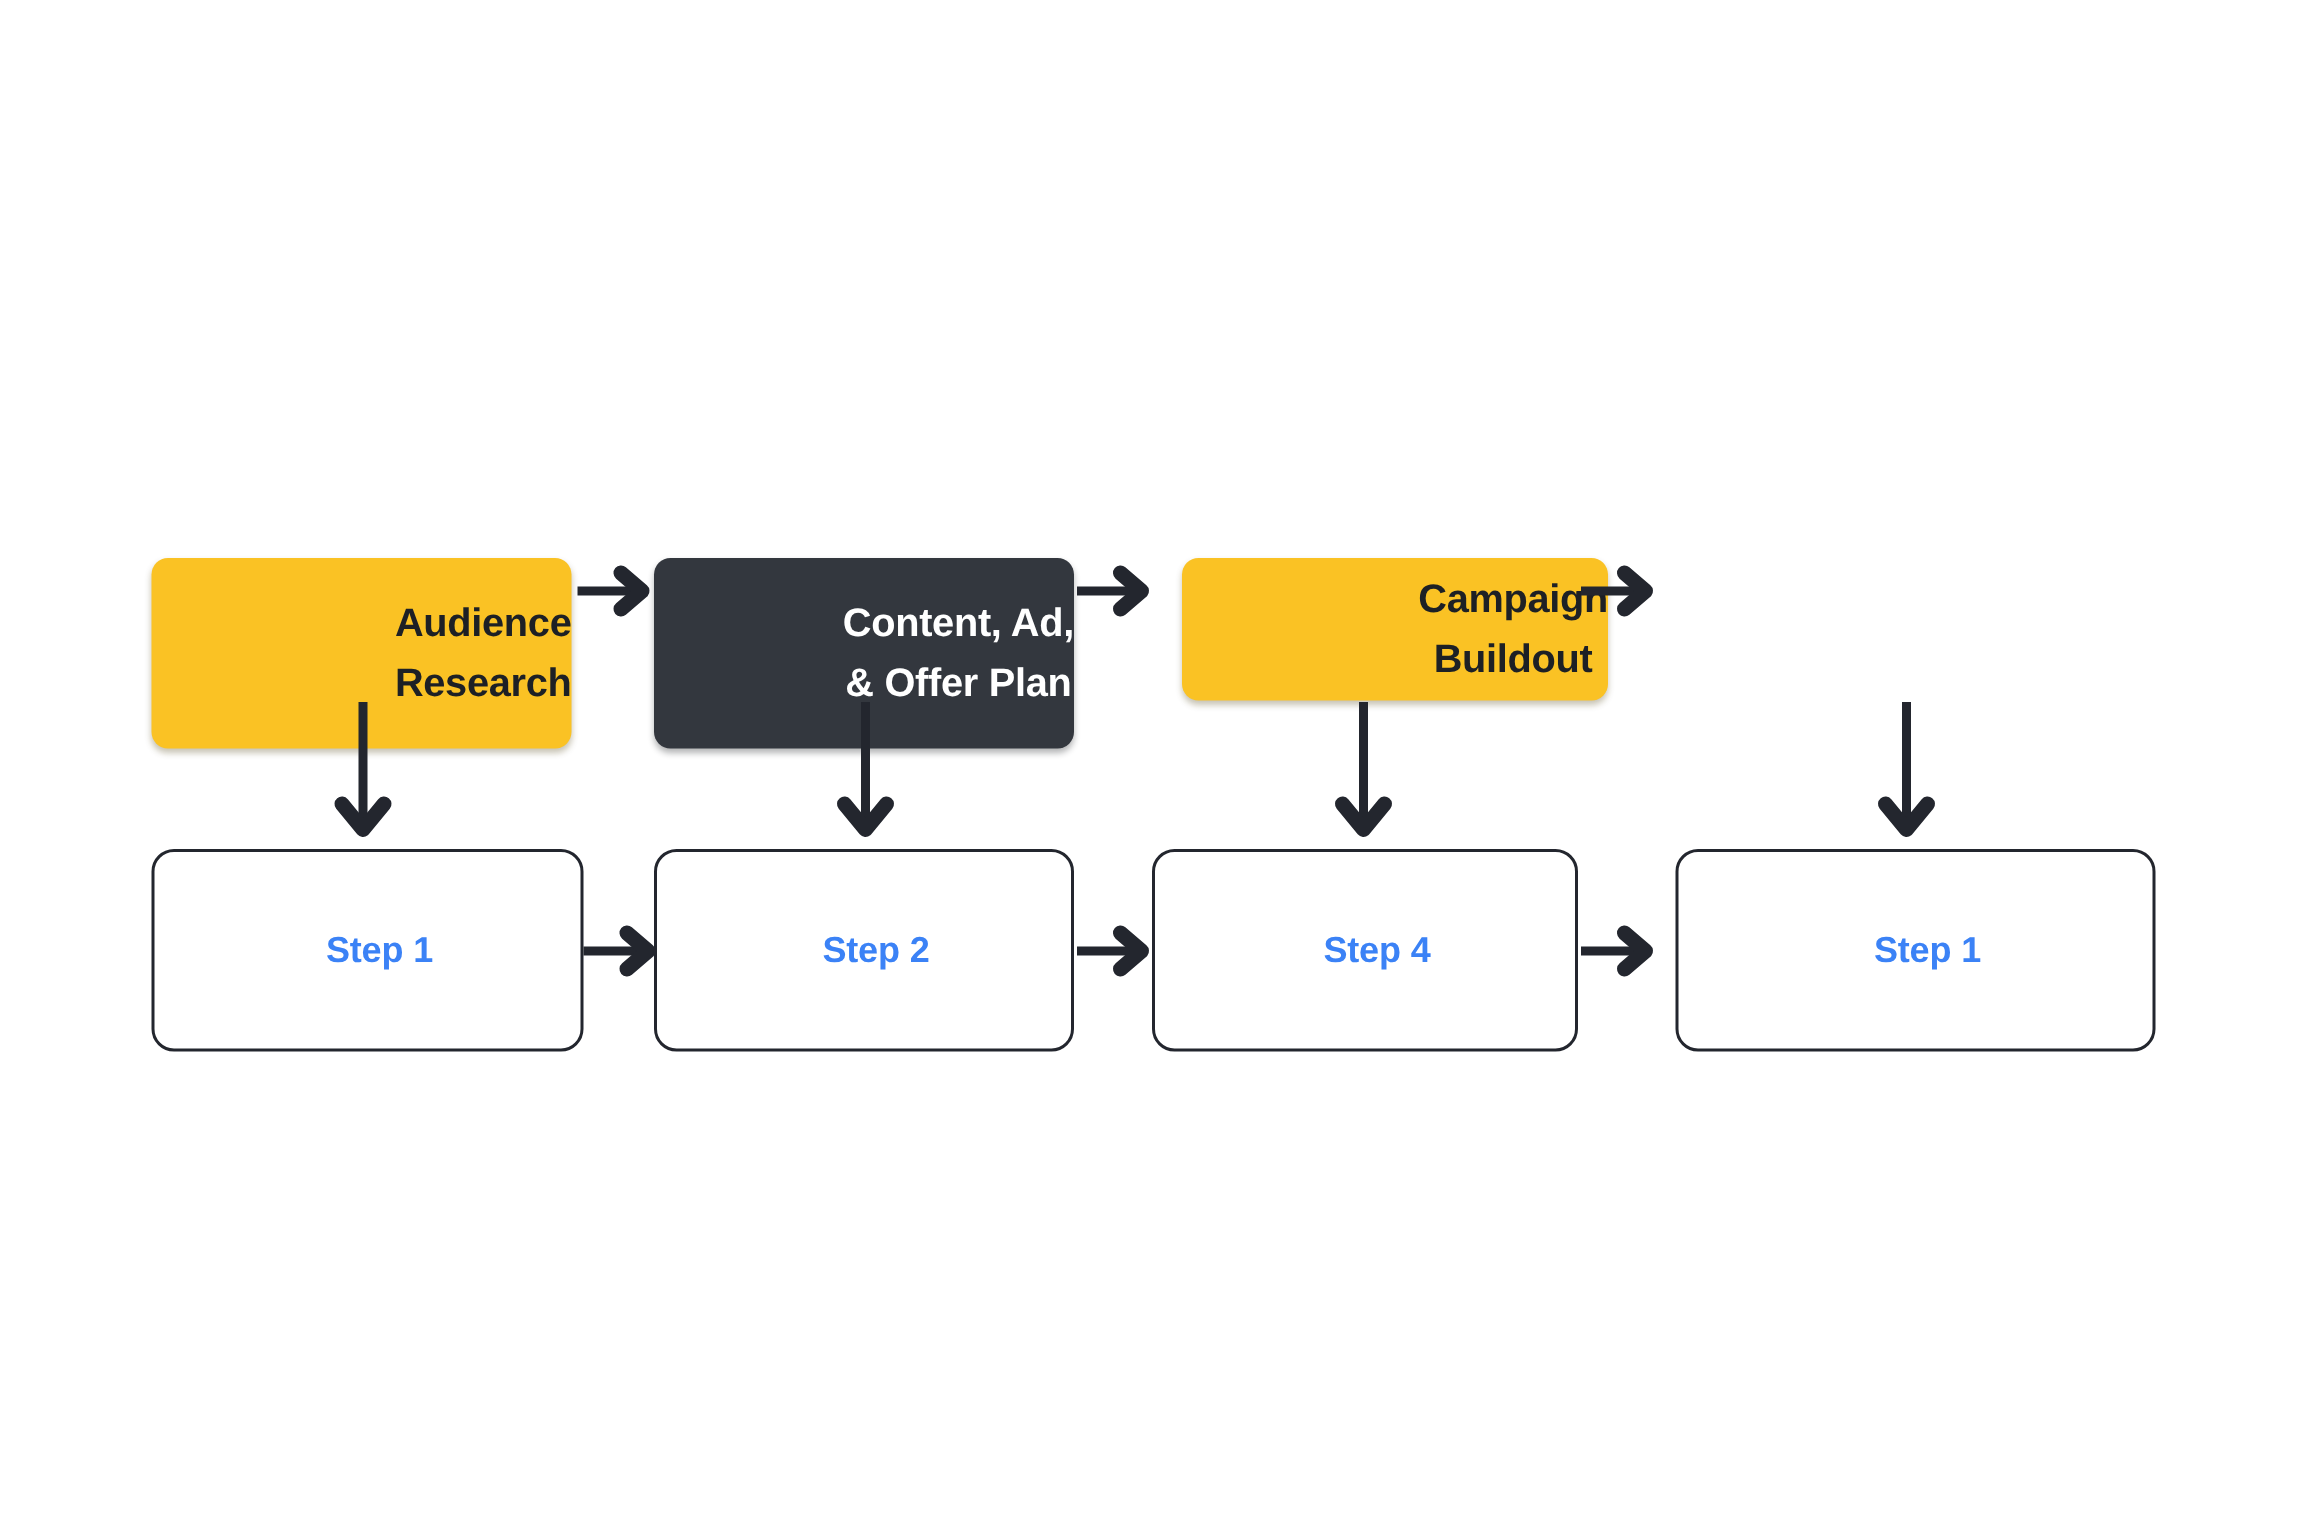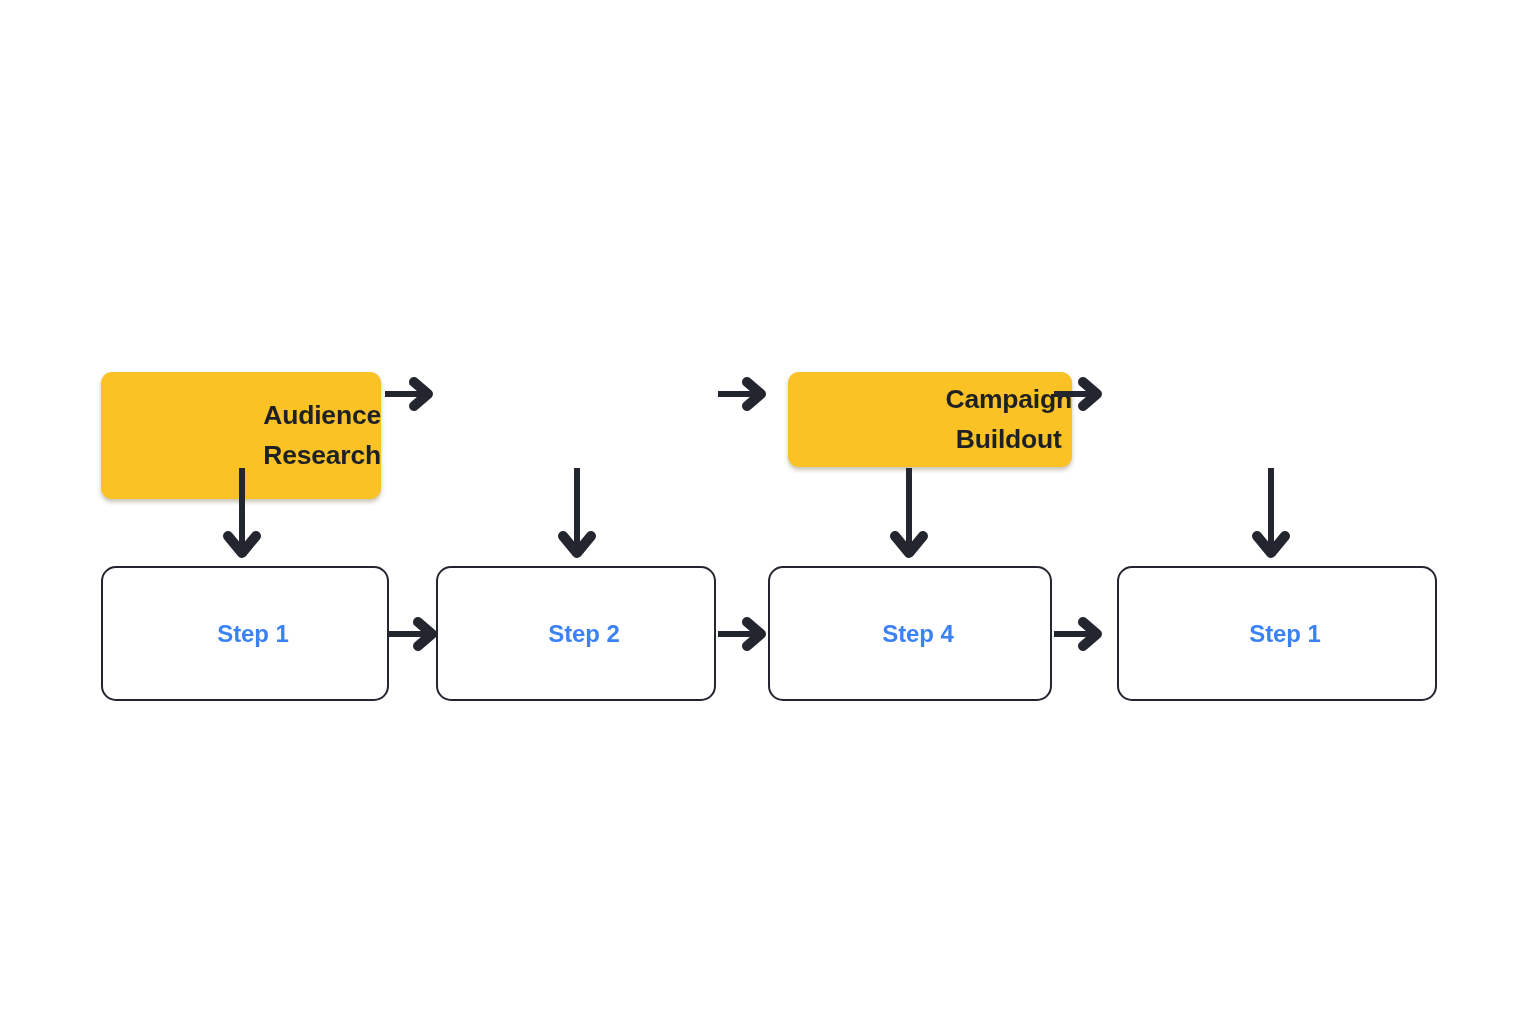--- a/index.html
+++ b/index.html
@@ -124,20 +124,24 @@
 </head>
 <body>
 
 <div id="canvas">
 
   <div class="proc-box yellow" id="proc-1">
     <span class="proc-label">Audience
 Research</span>
   </div>
 
+  <div class="proc-box dark" id="proc-2">
+    <span class="proc-label">Content, Ad,
+&amp; Offer Plan</span>
+  </div>
 
   <div class="proc-box yellow" id="proc-3">
     <span class="proc-label">Campaign
 Buildout</span>
   </div>
 
 
   <div class="arrow-h" id="arrow-h-top-1">
     <svg width="50" height="34" viewBox="0 0 50 34">
       <line class="arrow-stroke" x1="0" y1="17" x2="38" y2="17"></line>

